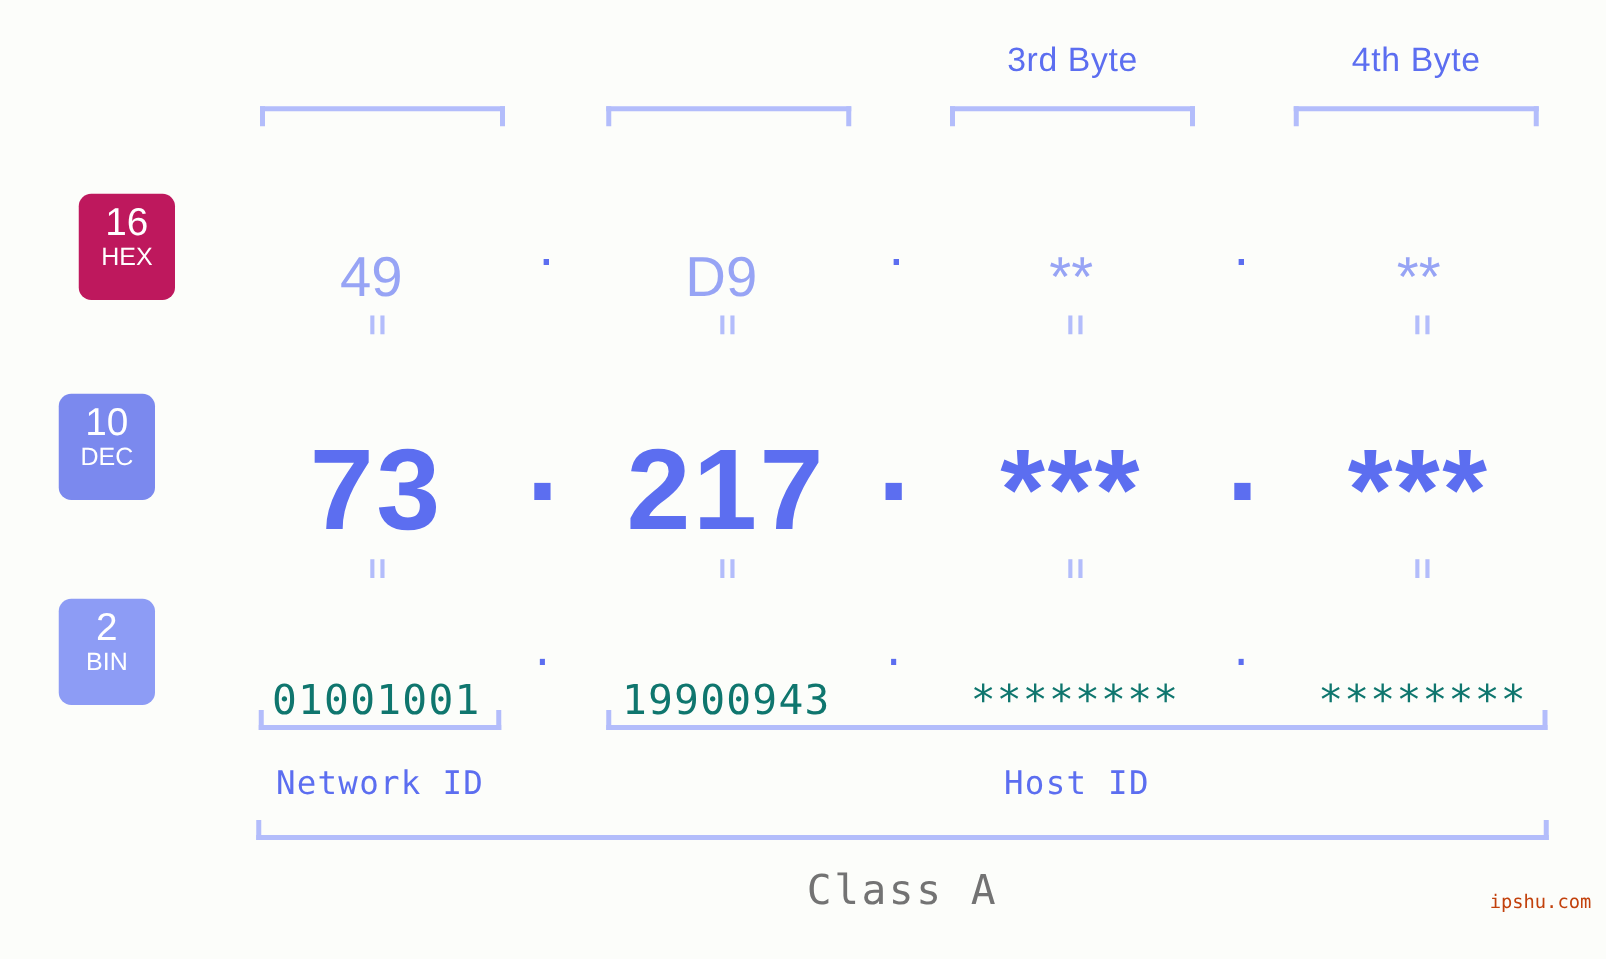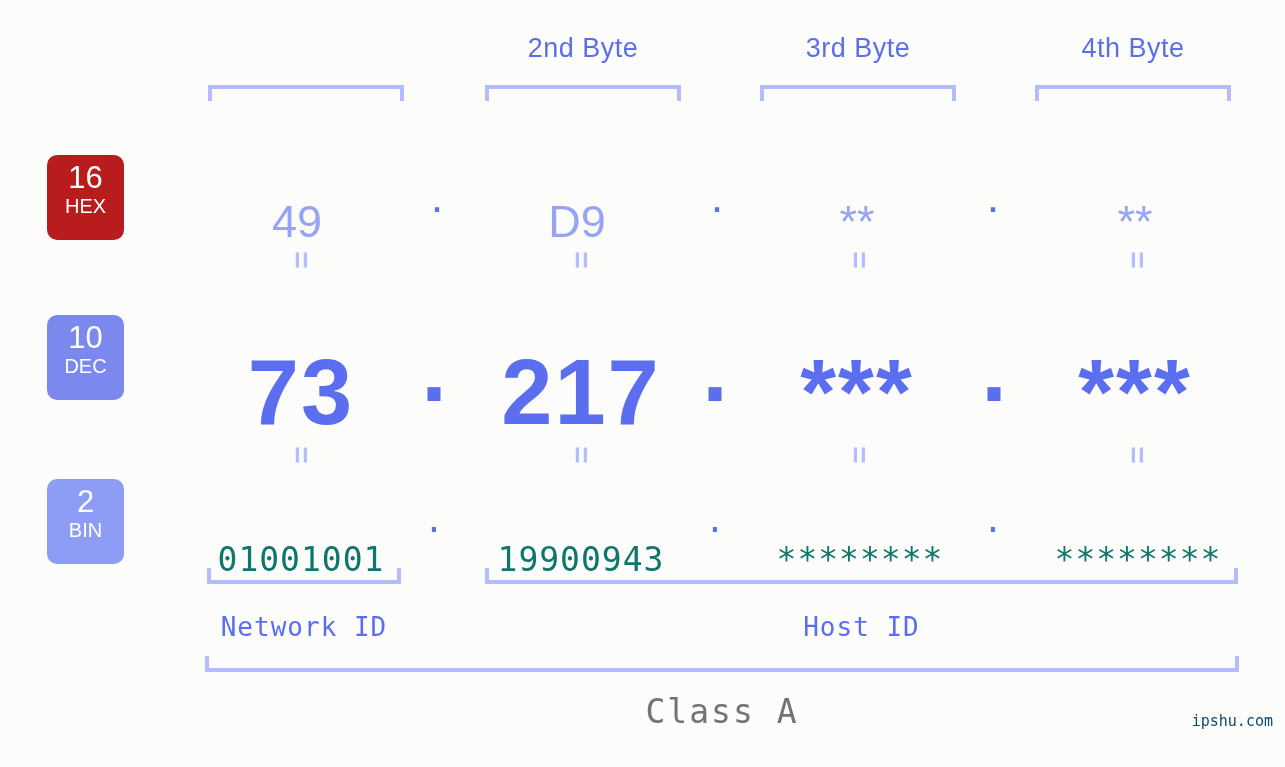--- a/index.html
+++ b/index.html
@@ -65,21 +65,21 @@
     font-size: 31px;
     line-height: 34px;
     font-weight: 400;
   }
   .badge .lbl {
     display: block;
     font-size: 20px;
     line-height: 23px;
     font-weight: 400;
   }
-  #badge-hex { top: 155px; height: 85px; background: #b91c1c; }
+  #badge-hex { top: 155px; height: 85px; background: #be185d; margin-left: 16px; }
   #badge-dec { top: 315px; height: 85px; background: #7b89ee; }
   #badge-bin { top: 479px; height: 85px; background: #8d9cf5; }
 
   
   .row {
     position: absolute;
     left: 0;
     width: 1285px;
     height: 0;
   }
@@ -182,30 +182,29 @@
     white-space: nowrap;
   }
 
   
   #watermark {
     position: absolute;
     right: 12px;
     top: 712px;
     font-family: "DejaVu Sans Mono", "Liberation Mono", monospace;
     font-size: 15px;
-    color: #0c4a6e;
+    color: #c2410c;
     letter-spacing: 0px;
   }
 </style>
 </head>
 <body>
 
 <div id="stage">
 
-  <div class="byte-header" style="left:485px;">2nd Byte</div>
   <div class="byte-header" style="left:760px;">3rd Byte</div>
   <div class="byte-header" style="left:1035px;">4th Byte</div>
 
   <div class="bracket bracket-top" style="left:208px;  top:85px; width:196px;"></div>
   <div class="bracket bracket-top" style="left:485px;  top:85px; width:196px;"></div>
   <div class="bracket bracket-top" style="left:760px;  top:85px; width:196px;"></div>
   <div class="bracket bracket-top" style="left:1035px; top:85px; width:196px;"></div>
 
   <div id="badge-hex" class="badge">
     <span class="num">16</span>

